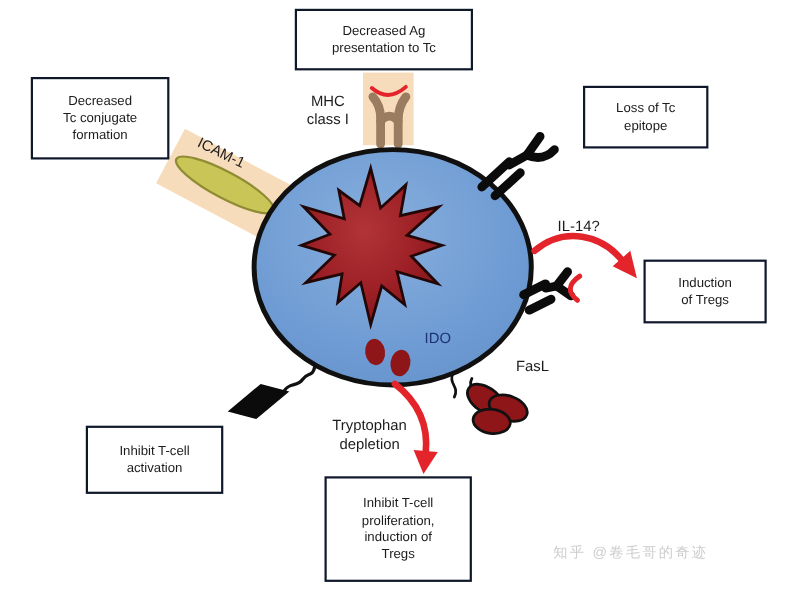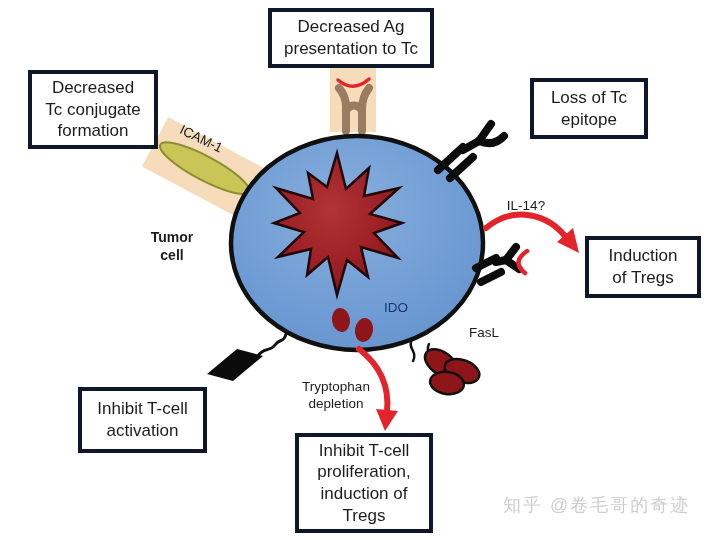--- a/index.html
+++ b/index.html
@@ -1,27 +1,27 @@
 <!DOCTYPE html>
 <html><head>
 <meta charset="utf-8">
 <style>
   html,body{margin:0;padding:0;background:#ffffff;}
   .stage{position:relative;width:720px;height:540px;background:#ffffff;overflow:hidden;
          font-family:"Liberation Sans", sans-serif;color:#1c1c1c;}
   .layer{position:absolute;left:0;top:0;}
-  .box{position:absolute;background:#ffffff;border:4px solid #0f172a;
+  .box{position:absolute;background:#ffffff;border:2px solid #0f172a;
        display:flex;align-items:center;justify-content:center;text-align:center;
-       font-size:17px;line-height:1.28;white-space:pre-line;color:#1c1c1c;}
+       font-size:12px;line-height:1.28;white-space:pre-line;color:#1c1c1c;}
   .label{position:absolute;font-size:13.5px;line-height:1.25;text-align:center;
          white-space:pre-line;color:#1c1c1c;}
   .label.bold{font-weight:bold;font-size:14px;}
   .label.rot{transform:rotate(26deg);transform-origin:0 0;white-space:nowrap;}
   .label.navy{color:#1d3472;}
-  .watermark{position:absolute;font-size:18px;letter-spacing:2px;color:#cdcdcd;
+  .watermark{position:absolute;font-size:13px;letter-spacing:2px;color:#cdcdcd;
              white-space:nowrap;}
 </style>
 </head>
 <body>
 
 <div class="stage">
 
   <svg class="layer" width="720" height="540" viewBox="0 0 720 540">
     <defs>
       <radialGradient id="cellg" cx="45%" cy="35%" r="80%">
@@ -115,30 +115,30 @@
 
   <div class="box" style="left:78px;top:387px;width:121px;height:58px">Inhibit T-cell
 activation</div>
 
   <div class="box" style="left:295px;top:433px;width:130px;height:92px">Inhibit T-cell
 proliferation,
 induction of
 Tregs</div>
 
 
+  <div class="label" style="left:268px;top:84px;width:60px">MHC
+class I</div>
 
   <div class="label rot" style="left:184px;top:122px">ICAM-1</div>
 
-  <div class="label bold" style="left:132px;top:229px;width:80px">Tumor
-cell</div>
 
   <div class="label" style="left:497px;top:198px;width:58px">IL-14?</div>
 
 
-  <div class="label navy" style="left:368px;top:300px;width:40px;text-align:right">IDO</div>
+  <div class="label navy" style="left:378px;top:300px;width:40px;text-align:center">IDO</div>
 
   <div class="label" style="left:459px;top:325px;width:50px">FasL</div>
 
   <div class="label" style="left:286px;top:379px;width:100px">Tryptophan
 depletion</div>
 
   <div class="watermark" style="left:503px;top:493px">知乎 @卷毛哥的奇迹</div>
 </div>
 
 </body></html>

